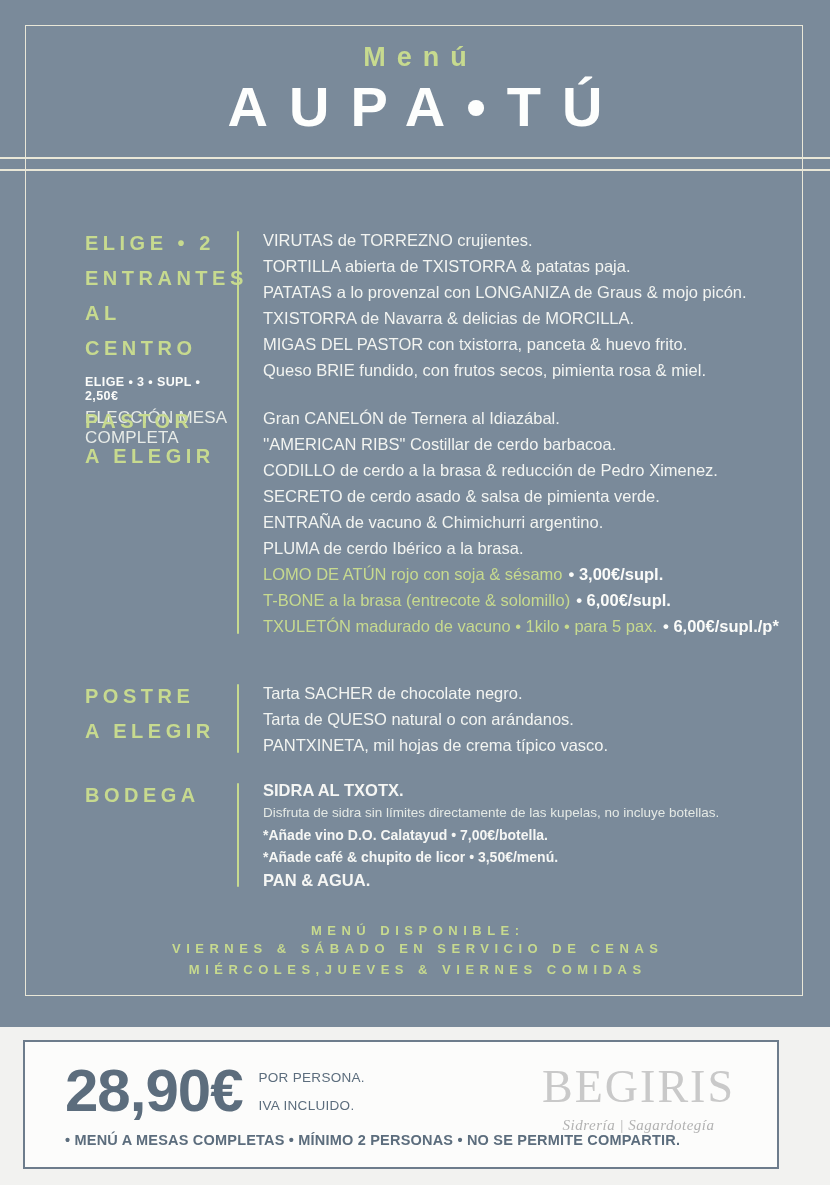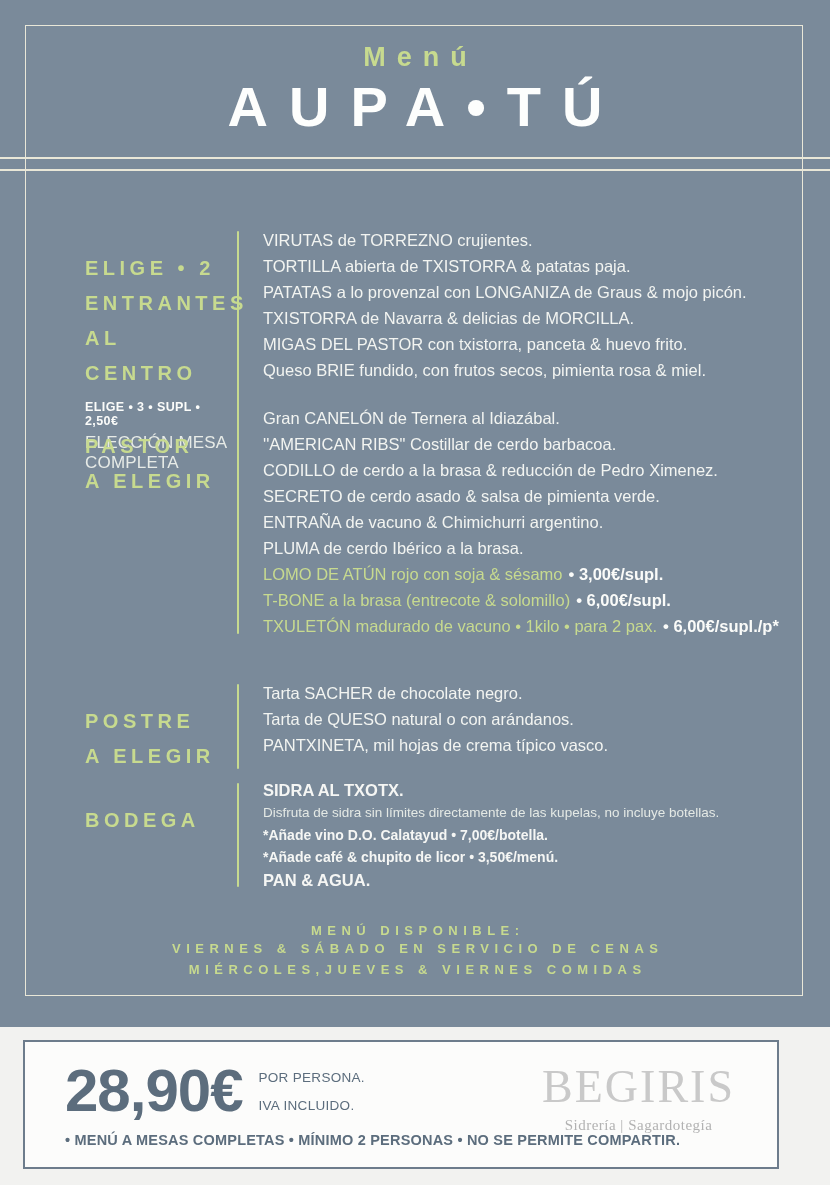--- a/index.html
+++ b/index.html
@@ -16,21 +16,21 @@
   .rule{position:absolute;left:0;right:0;height:2px;background:#e9e7d8;}
   .rule-a{top:157px;}
   .rule-b{top:169px;}
   
   .header{position:absolute;top:42px;left:0;width:100%;text-align:center;}
   .kicker{color:#c7da8f;font-size:27px;font-weight:bold;letter-spacing:11px;text-indent:11px;}
   .title{color:#fdfefd;font-size:56px;font-weight:bold;letter-spacing:21px;text-indent:21px;margin-top:1px;}
   
   .section{position:absolute;left:85px;right:38px;display:flex;align-items:stretch;}
   .sec-1{top:226px;} .sec-2{top:404px;} .sec-3{top:679px;} .sec-4{top:778px;}
-  .section-head{flex:0 0 152px;width:152px;margin-top:25px;}
+  .section-head{flex:0 0 152px;width:152px;}
   .head-line{color:#c7da8f;font-weight:bold;font-size:20px;letter-spacing:4.5px;line-height:35px;}
   .sub-bold{color:#fbfcfa;font-size:12.5px;font-weight:bold;letter-spacing:0.4px;margin-top:9px;}
   .sub-light{color:#e7ebe7;font-size:17px;letter-spacing:0.2px;margin-top:5px;}
   .section-div{flex:0 0 2px;width:2px;background:#c7da8f;border-radius:1px;margin:5px 0;}
   .section-items{padding-left:24px;padding-top:1px;}
   .item{color:#f2f4f1;font-size:16.5px;line-height:26px;white-space:nowrap;}
   .item-green{color:#c7da8f;}
   .item-price{color:#fafbf9;font-weight:bold;margin-left:6px;}
   
   .bodega-title{color:#f5f6f4;font-size:16.5px;font-weight:bold;line-height:23px;white-space:nowrap;}
@@ -45,21 +45,21 @@
   .bottom{position:absolute;left:0;top:1027px;width:830px;height:158px;background:#f2f2f0;}
   .price-box{position:absolute;left:23px;top:13px;width:756px;height:129px;
     background:#fcfcfb;border:2px solid #6d7c8c;box-sizing:border-box;}
   .price-row{position:absolute;left:40px;top:20px;display:flex;align-items:flex-start;}
   .price{font-size:60px;font-weight:bold;color:#5c6d7d;line-height:0.95;letter-spacing:-1px;}
   .price-notes{margin-left:16px;padding-top:8px;color:#5c6d7d;font-weight:normal;font-size:13.5px;letter-spacing:0.3px;}
   .price-note-1{margin-bottom:13px;}
   .conditions{position:absolute;left:40px;top:90px;color:#5c6d7d;font-weight:bold;font-size:14.5px;letter-spacing:0.2px;white-space:nowrap;}
   .brand-block{position:absolute;right:42px;top:22px;text-align:center;}
   .brand{font-family:"Liberation Serif",serif;font-size:46px;color:#c9c9c9;letter-spacing:2px;line-height:1;}
-  .brand-sub{font-family:"Liberation Serif",serif;font-size:15px;color:#b2b2b2;margin-top:7px;letter-spacing:0.5px;}
+  .brand-sub{font-family:"Liberation Serif",serif;font-style:italic;font-size:15px;color:#b2b2b2;margin-top:7px;letter-spacing:0.5px;}
 </style>
 </head>
 <body>
 
 <div class="poster">
 
   <div class="slate">
     <div class="frame"></div>
     <div class="rule rule-a"></div>
     <div class="rule rule-b"></div>
@@ -96,21 +96,21 @@
       <div class="section-div"></div>
       <div class="section-items">
         <div class="item">Gran CANELÓN de Ternera al Idiazábal.</div>
         <div class="item">''AMERICAN RIBS" Costillar de cerdo barbacoa.</div>
         <div class="item">CODILLO de cerdo a la brasa &amp; reducción de Pedro Ximenez.</div>
         <div class="item">SECRETO de cerdo asado &amp; salsa de pimienta verde.</div>
         <div class="item">ENTRAÑA de vacuno &amp; Chimichurri argentino.</div>
         <div class="item">PLUMA de cerdo Ibérico a la brasa.</div>
         <div class="item"><span class="item-green">LOMO DE ATÚN rojo con soja &amp; sésamo</span><span class="item-price">• 3,00€/supl.</span></div>
         <div class="item"><span class="item-green">T-BONE a la brasa (entrecote &amp; solomillo)</span><span class="item-price">• 6,00€/supl.</span></div>
-        <div class="item"><span class="item-green">TXULETÓN madurado de vacuno • 1kilo • para 2 pax.</span><span class="item-price">• 6,00€/supl./p*</span></div>
+        <div class="item"><span class="item-green">TXULETÓN madurado de vacuno • 1kilo • para 5 pax.</span><span class="item-price">• 6,00€/supl./p*</span></div>
       </div>
     </section>
 
     <section class="section sec-3">
       <div class="section-head">
         <div class="head-line">POSTRE</div>
         <div class="head-line">A ELEGIR</div>
       </div>
       <div class="section-div"></div>
       <div class="section-items">

